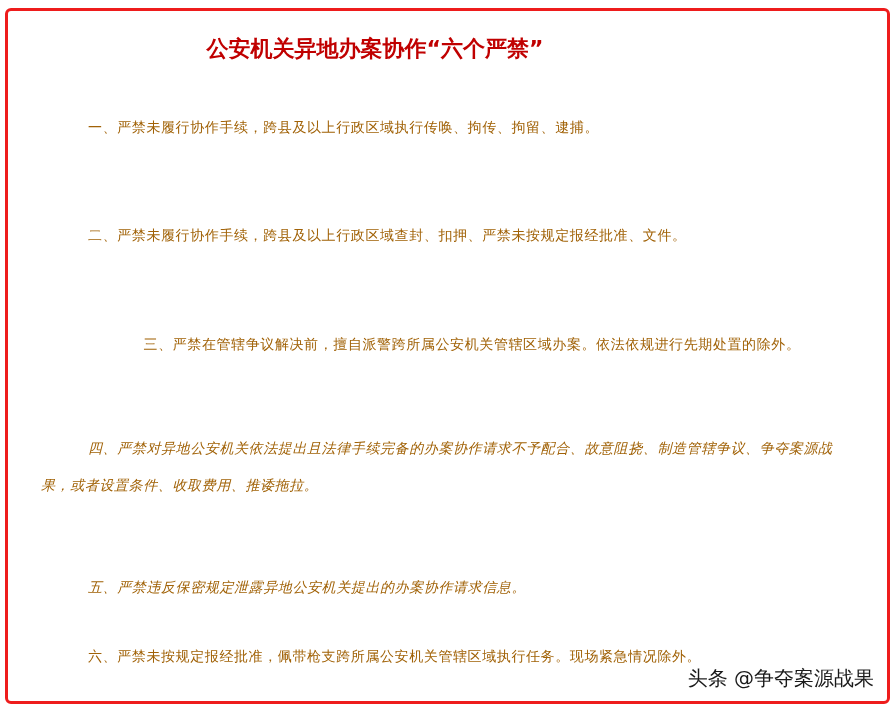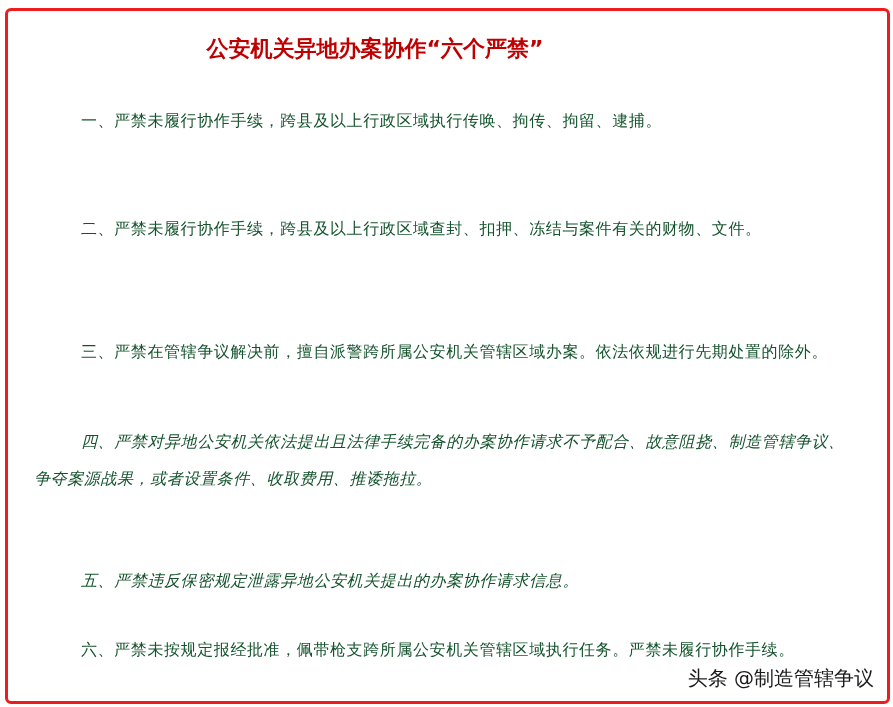--- a/index.html
+++ b/index.html
@@ -33,30 +33,30 @@
       font-size: 22px;
       font-weight: bold;
       color: #c00000;
       letter-spacing: 0px;
       line-height: 30px;
     }
     .para {
       position: absolute;
       left: 29px;
       width: 815px;
-      font-size: 16px;
+      font-size: 14px;
       line-height: 37px;
-      color: #14532d;
+      color: #a16207;
       text-indent: 47px;
       letter-spacing: 0.6px;
-      margin: 5px;
+      margin: 12px;
     }
     .p1 { top: 97px; }
     .p2 { top: 205px; }
-    .p3 { top: 328px; }
+    .p3 { top: 314px; text-align: center; }
     .p4 { top: 418px; font-style: italic; }
     .p5 { top: 557px; font-style: italic; }
     .p6 { top: 626px; }
     .watermark {
       position: absolute;
       right: 19px;
       top: 664px;
       font-size: 20px;
       color: #1a1a1a;
       line-height: 28px;
@@ -64,19 +64,19 @@
     }
   </style>
 </head>
 <body>
 
 <div class="frame"></div>
 
 <div class="title">公安机关异地办案协作“六个严禁”</div>
 
 <p class="para p1">一、严禁未履行协作手续，跨县及以上行政区域执行传唤、拘传、拘留、逮捕。</p>
-<p class="para p2">二、严禁未履行协作手续，跨县及以上行政区域查封、扣押、冻结与案件有关的财物、文件。</p>
+<p class="para p2">二、严禁未履行协作手续，跨县及以上行政区域查封、扣押、严禁未按规定报经批准、文件。</p>
 <p class="para p3">三、严禁在管辖争议解决前，擅自派警跨所属公安机关管辖区域办案。依法依规进行先期处置的除外。</p>
 <p class="para p4">四、严禁对异地公安机关依法提出且法律手续完备的办案协作请求不予配合、故意阻挠、制造管辖争议、争夺案源战果，或者设置条件、收取费用、推诿拖拉。</p>
 <p class="para p5">五、严禁违反保密规定泄露异地公安机关提出的办案协作请求信息。</p>
-<p class="para p6">六、严禁未按规定报经批准，佩带枪支跨所属公安机关管辖区域执行任务。严禁未履行协作手续。</p>
+<p class="para p6">六、严禁未按规定报经批准，佩带枪支跨所属公安机关管辖区域执行任务。现场紧急情况除外。</p>
 
-<div class="watermark">头条 @制造管辖争议</div>
+<div class="watermark">头条 @争夺案源战果</div>
 
 </body></html>

